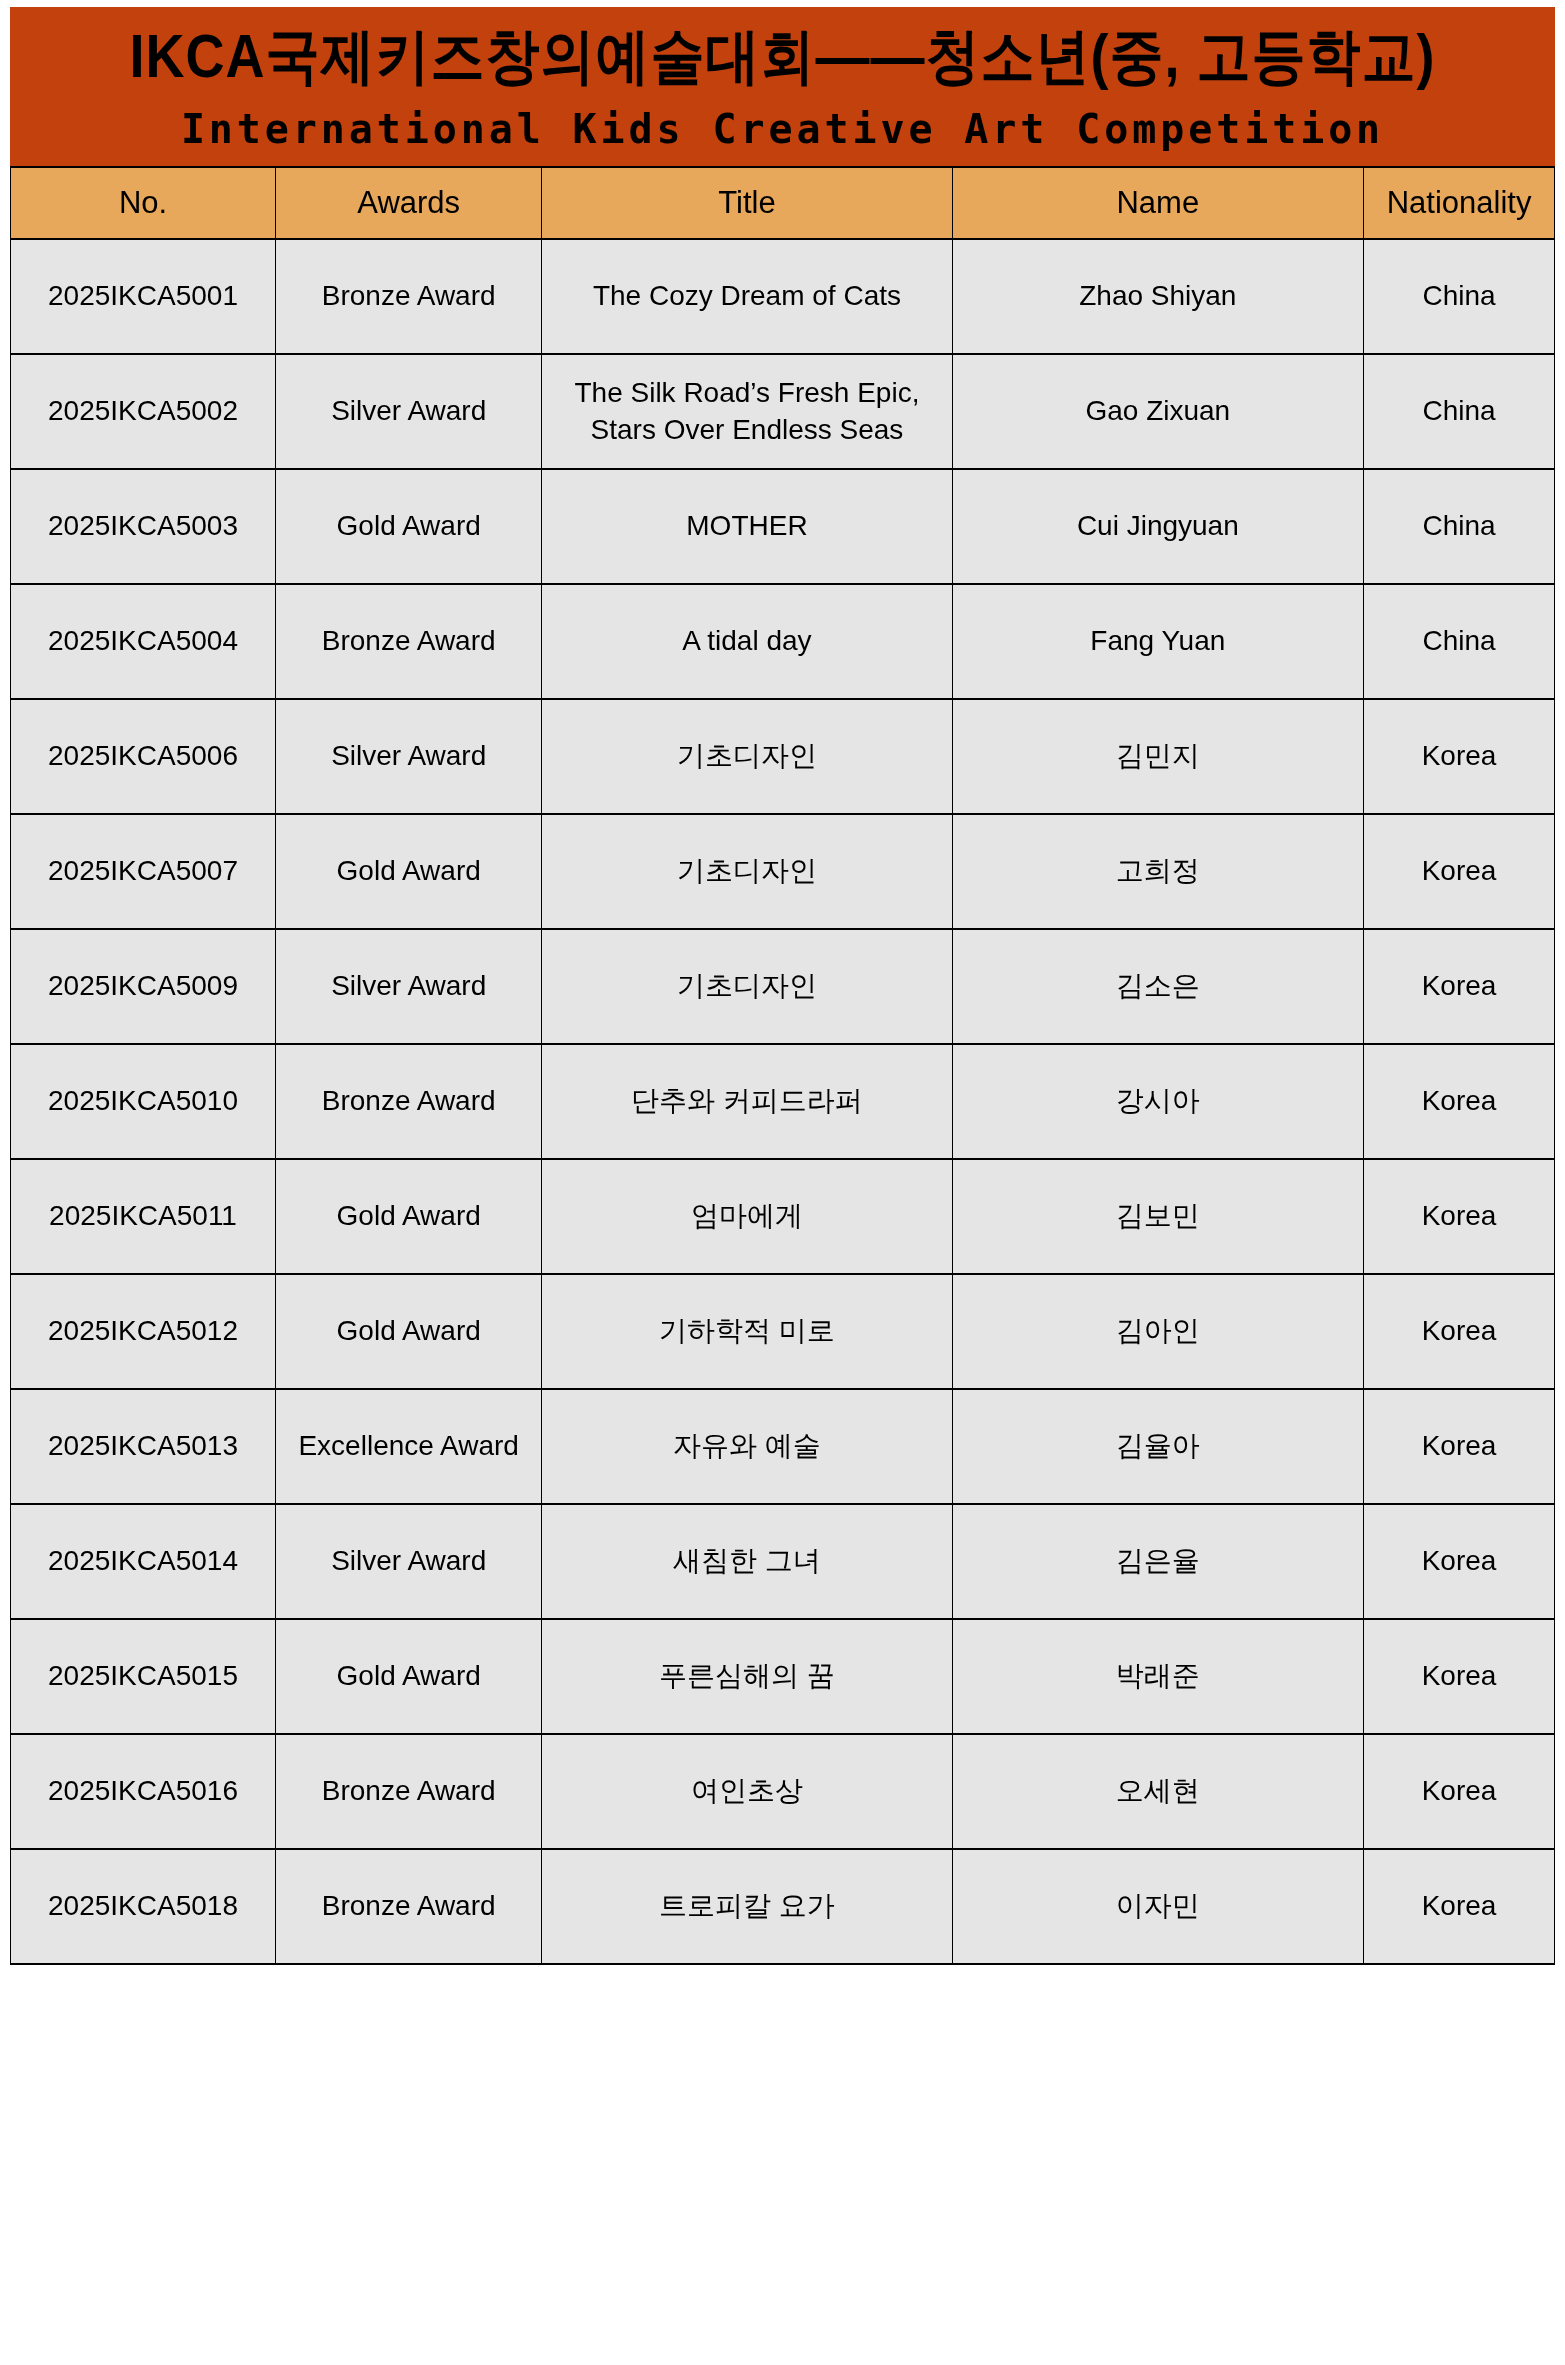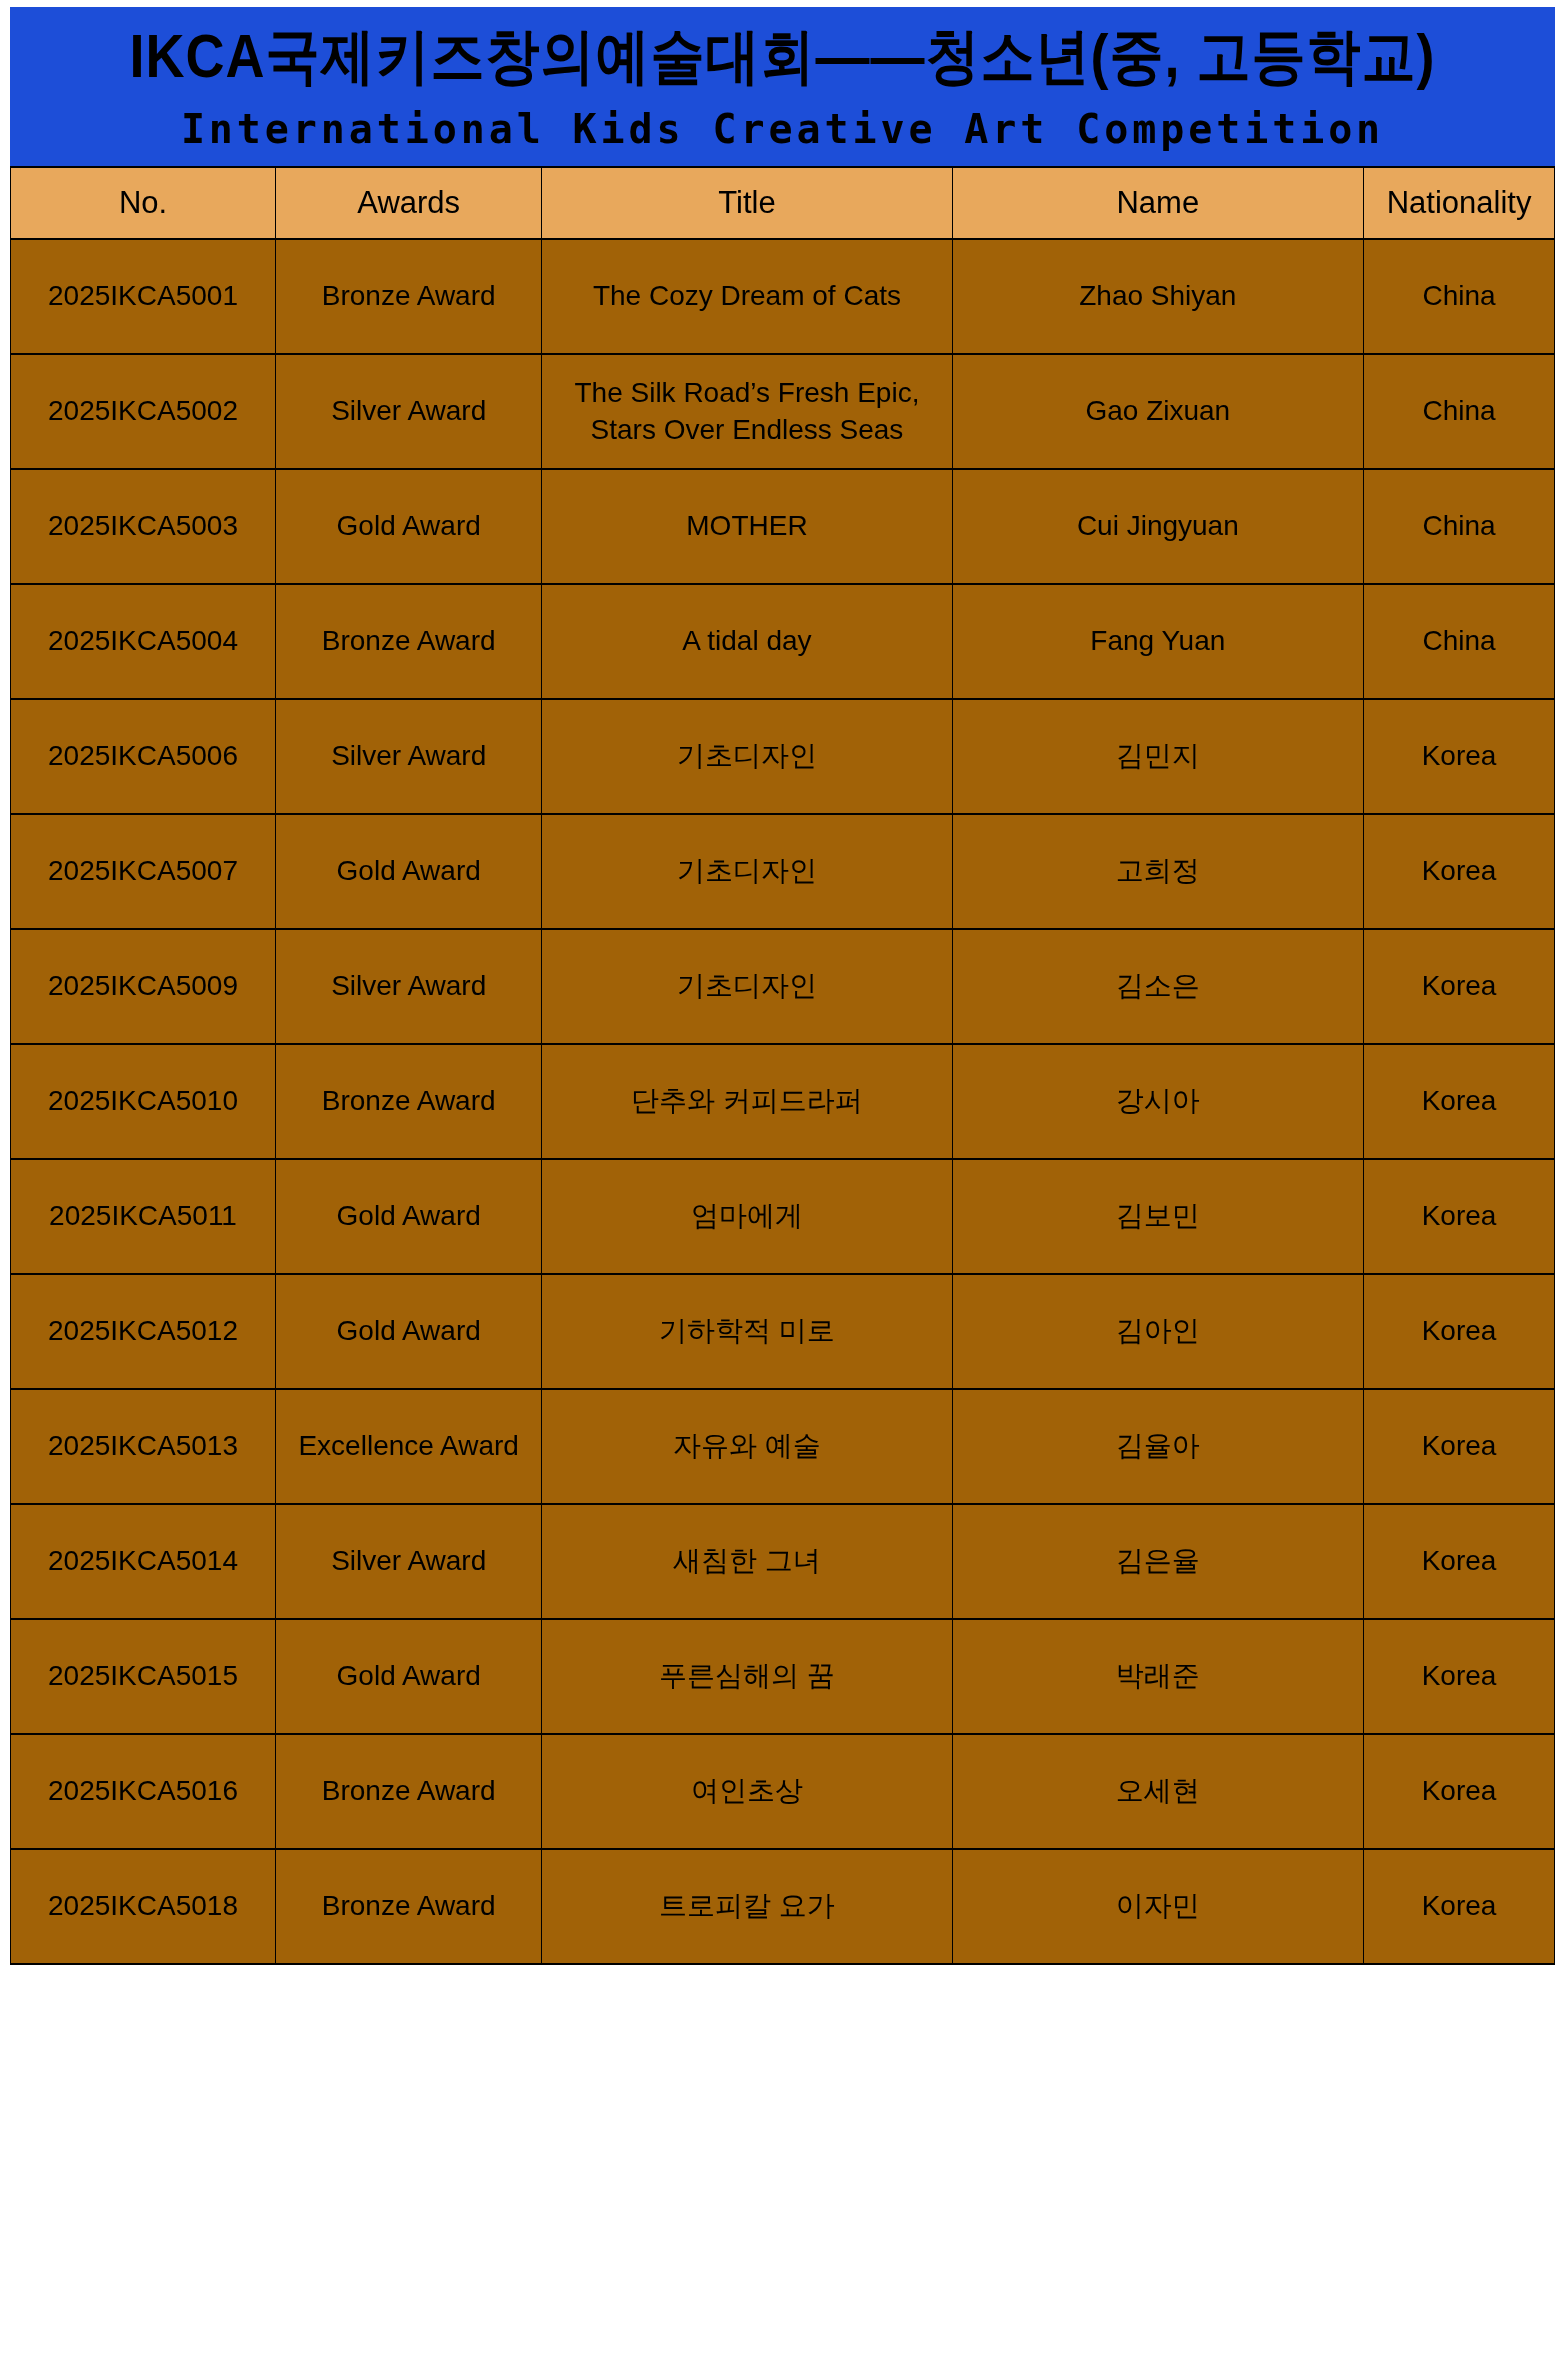--- a/index.html
+++ b/index.html
@@ -13,21 +13,21 @@
     height: 2366px;
     background: #FFFFFF;
     box-sizing: border-box;
     padding: 6.8px 9.7px 7.7px 9.7px;
     font-family: "Liberation Sans", "DejaVu Sans", sans-serif;
     color: #000000;
   }
   .banner {
     width: 100%;
     height: 159px;
-    background: #1d4ed8;
+    background: #c2410c;
     display: flex;
     flex-direction: column;
     align-items: center;
     justify-content: center;
     gap: 12.6px;
     box-sizing: border-box;
   }
   .banner-title-ko {
     font-size: 54px;
     font-weight: bold;
@@ -66,21 +66,21 @@
   table.awards thead tr {
     height: 72px;
   }
   table.awards thead th {
     background: #E8A85C;
     font-size: 31px;
     font-weight: normal;
   }
   table.awards tbody tr {
     height: 115px;
-    background: #a16207;
+    background: #e5e5e5;
   }
   table.awards tbody td {
     font-size: 28px;
     font-weight: normal;
     white-space: pre-line;
     line-height: 1.35;
   }
 </style>
 </head>
 <body>

